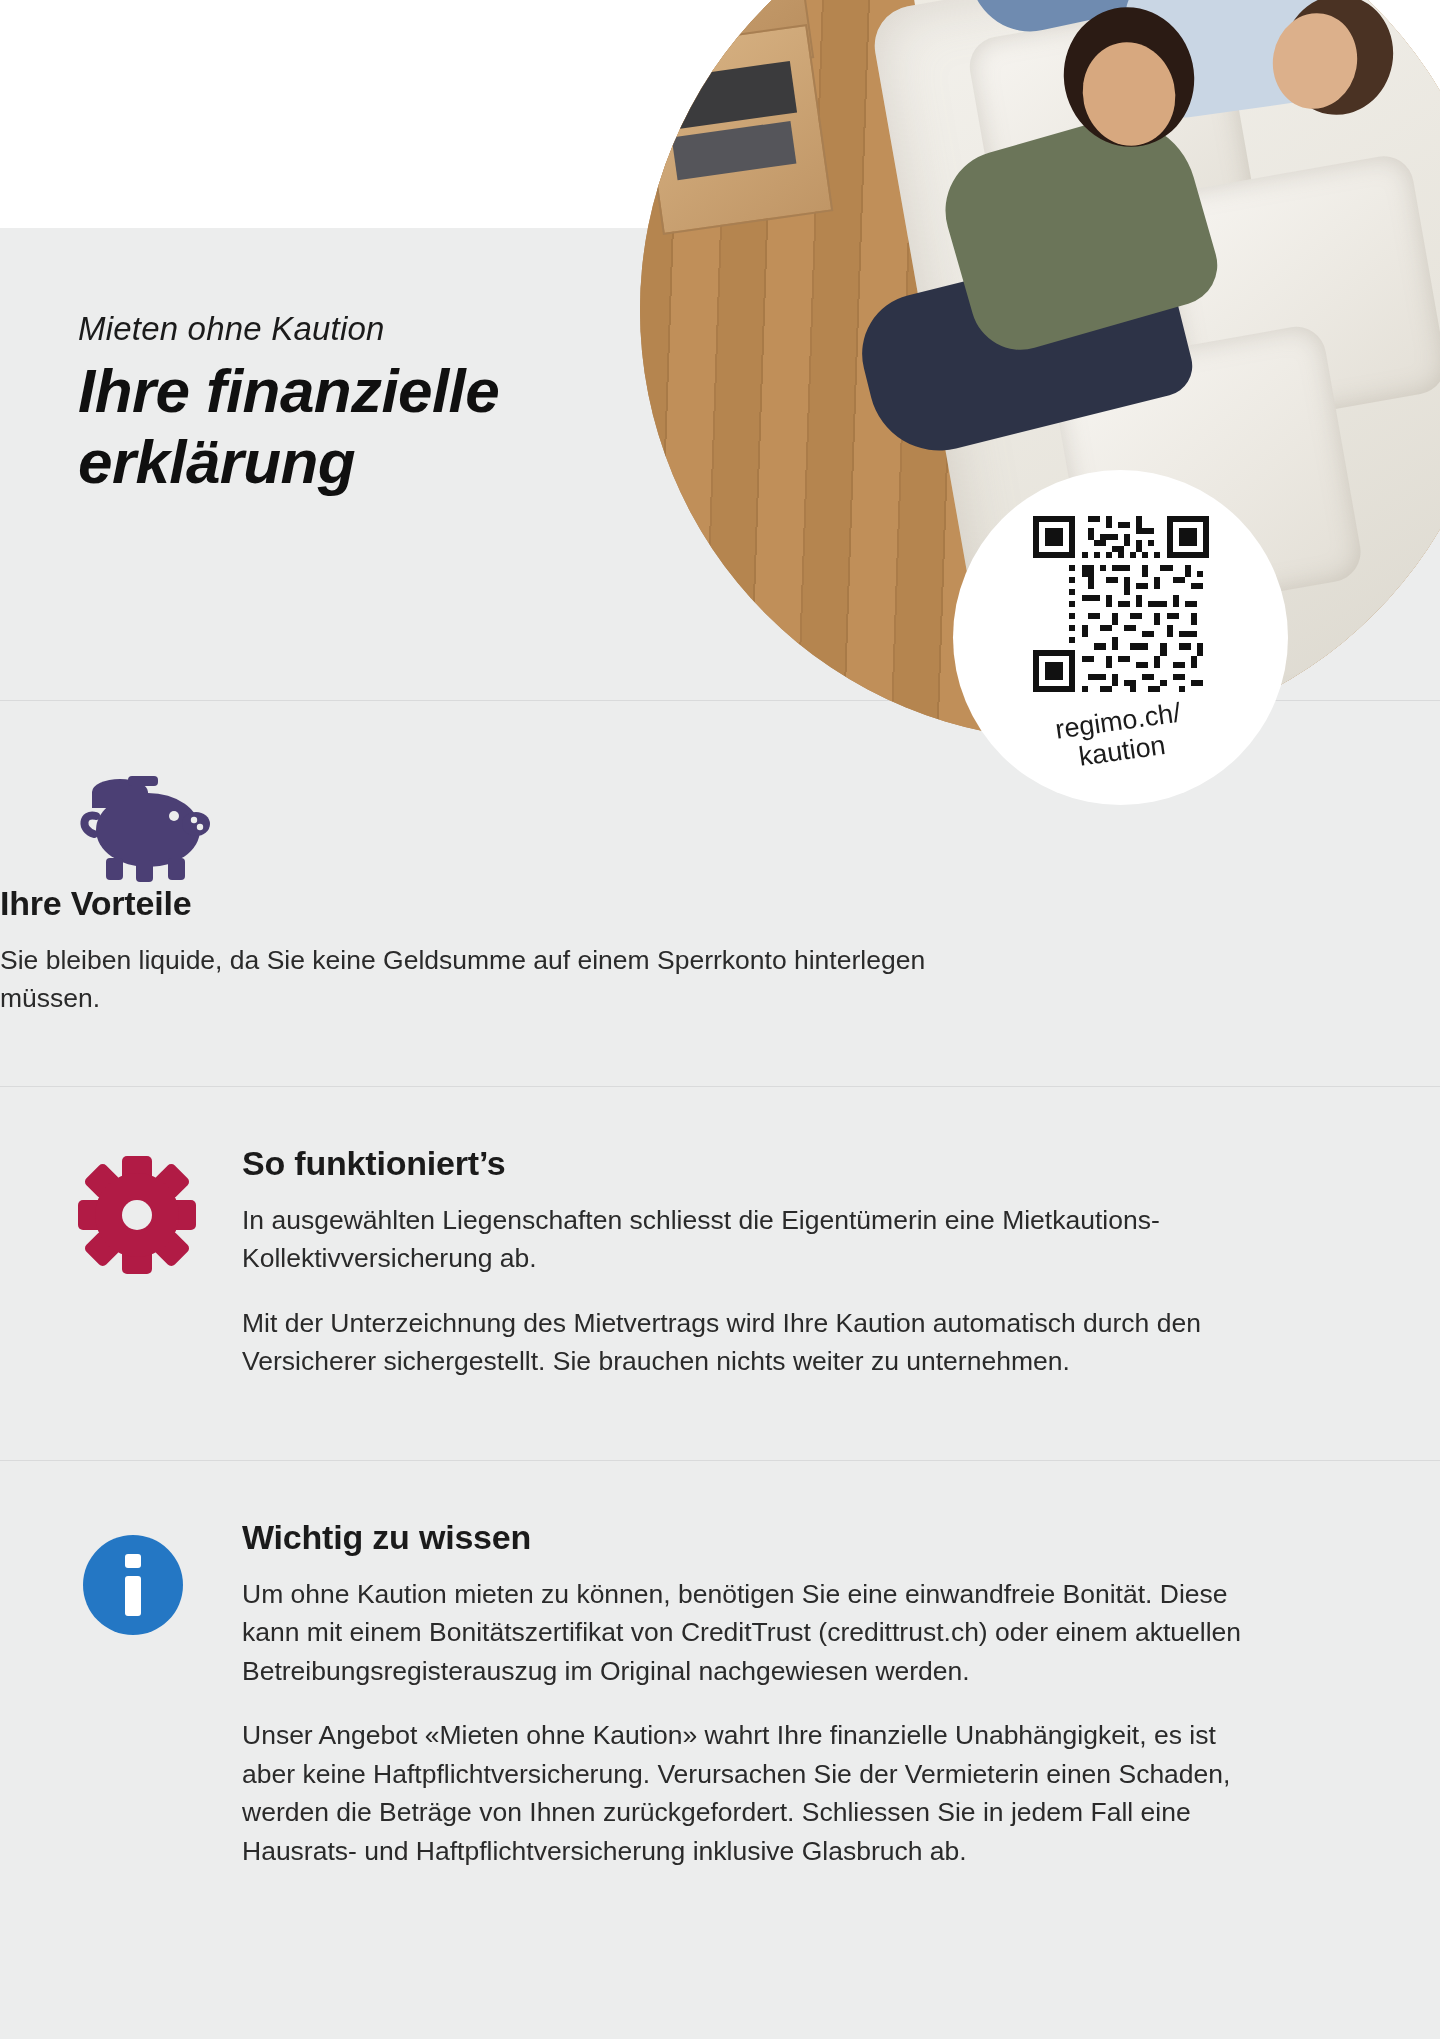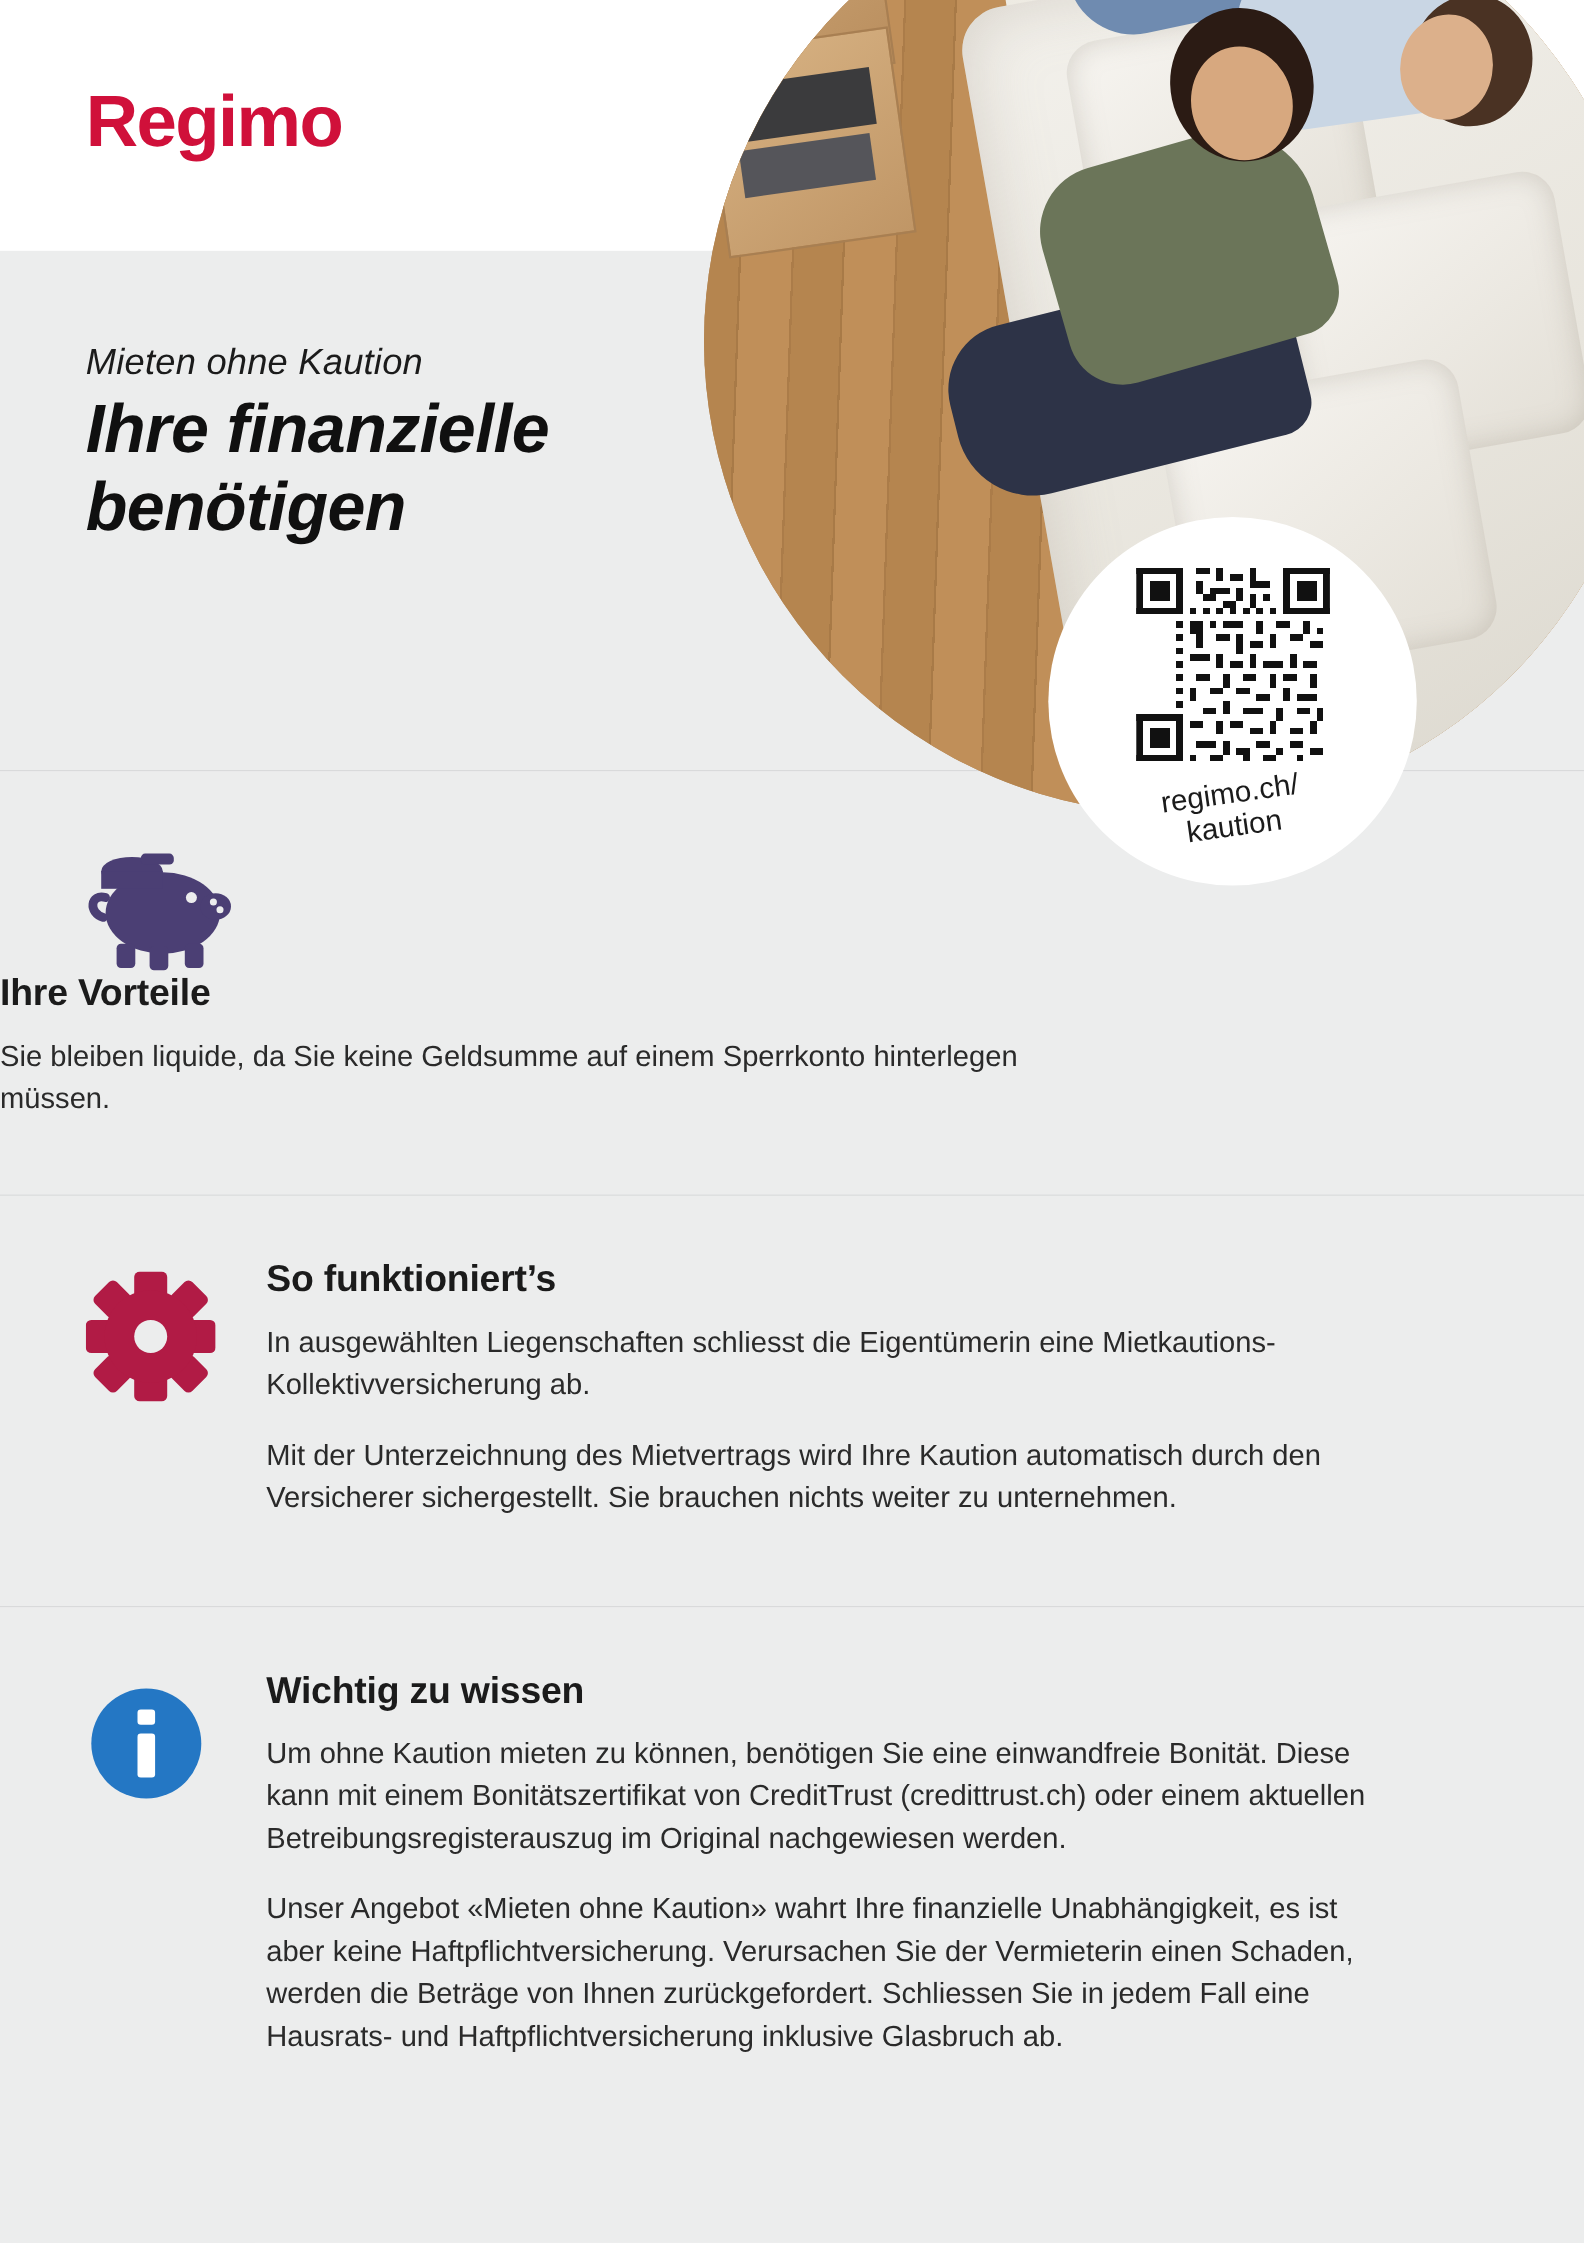--- a/index.html
+++ b/index.html
@@ -277,21 +277,20 @@
     </div>
     <div class="person-a">
       <div class="pa-legs"></div>
       <div class="pa-body"></div>
       <div class="pa-hair"></div>
       <div class="pa-face"></div>
     </div>
   </div>
 
   <div class="header-band"></div>
-  <div class="logo">Regimo</div>
 
   <div class="qr-badge">
     <svg class="qr-code" viewBox="0 0 29 29" shape-rendering="crispEdges">
       <rect width="29" height="29" fill="#ffffff"></rect>
       <g fill="#111111">
 
         <rect x="0" y="0" width="7" height="1"></rect>
           <rect x="0" y="6" width="7" height="1"></rect>
         <rect x="0" y="0" width="1" height="7"></rect>
           <rect x="6" y="0" width="1" height="7"></rect>
@@ -399,21 +398,21 @@
     <div class="qr-caption">
       <div>regimo.ch/</div>
       <div>kaution</div>
     </div>
   </div>
 
   <div class="title-block">
     <div class="kicker">Mieten ohne Kaution</div>
     <div class="headline">
       <div>Ihre finanzielle</div>
-      <div>benötigen</div>
+      <div>erklärung</div>
     </div>
   </div>
 
   <div class="divider" style="top:700px;"></div>
   <div class="divider" style="top:1086px;"></div>
   <div class="divider" style="top:1460px;"></div>
 
   <div class="section" style="top:760px;flex-direction:column;">
     <div class="icon-col">
       <svg class="icon-svg" width="132" height="112" viewBox="0 0 132 112">

